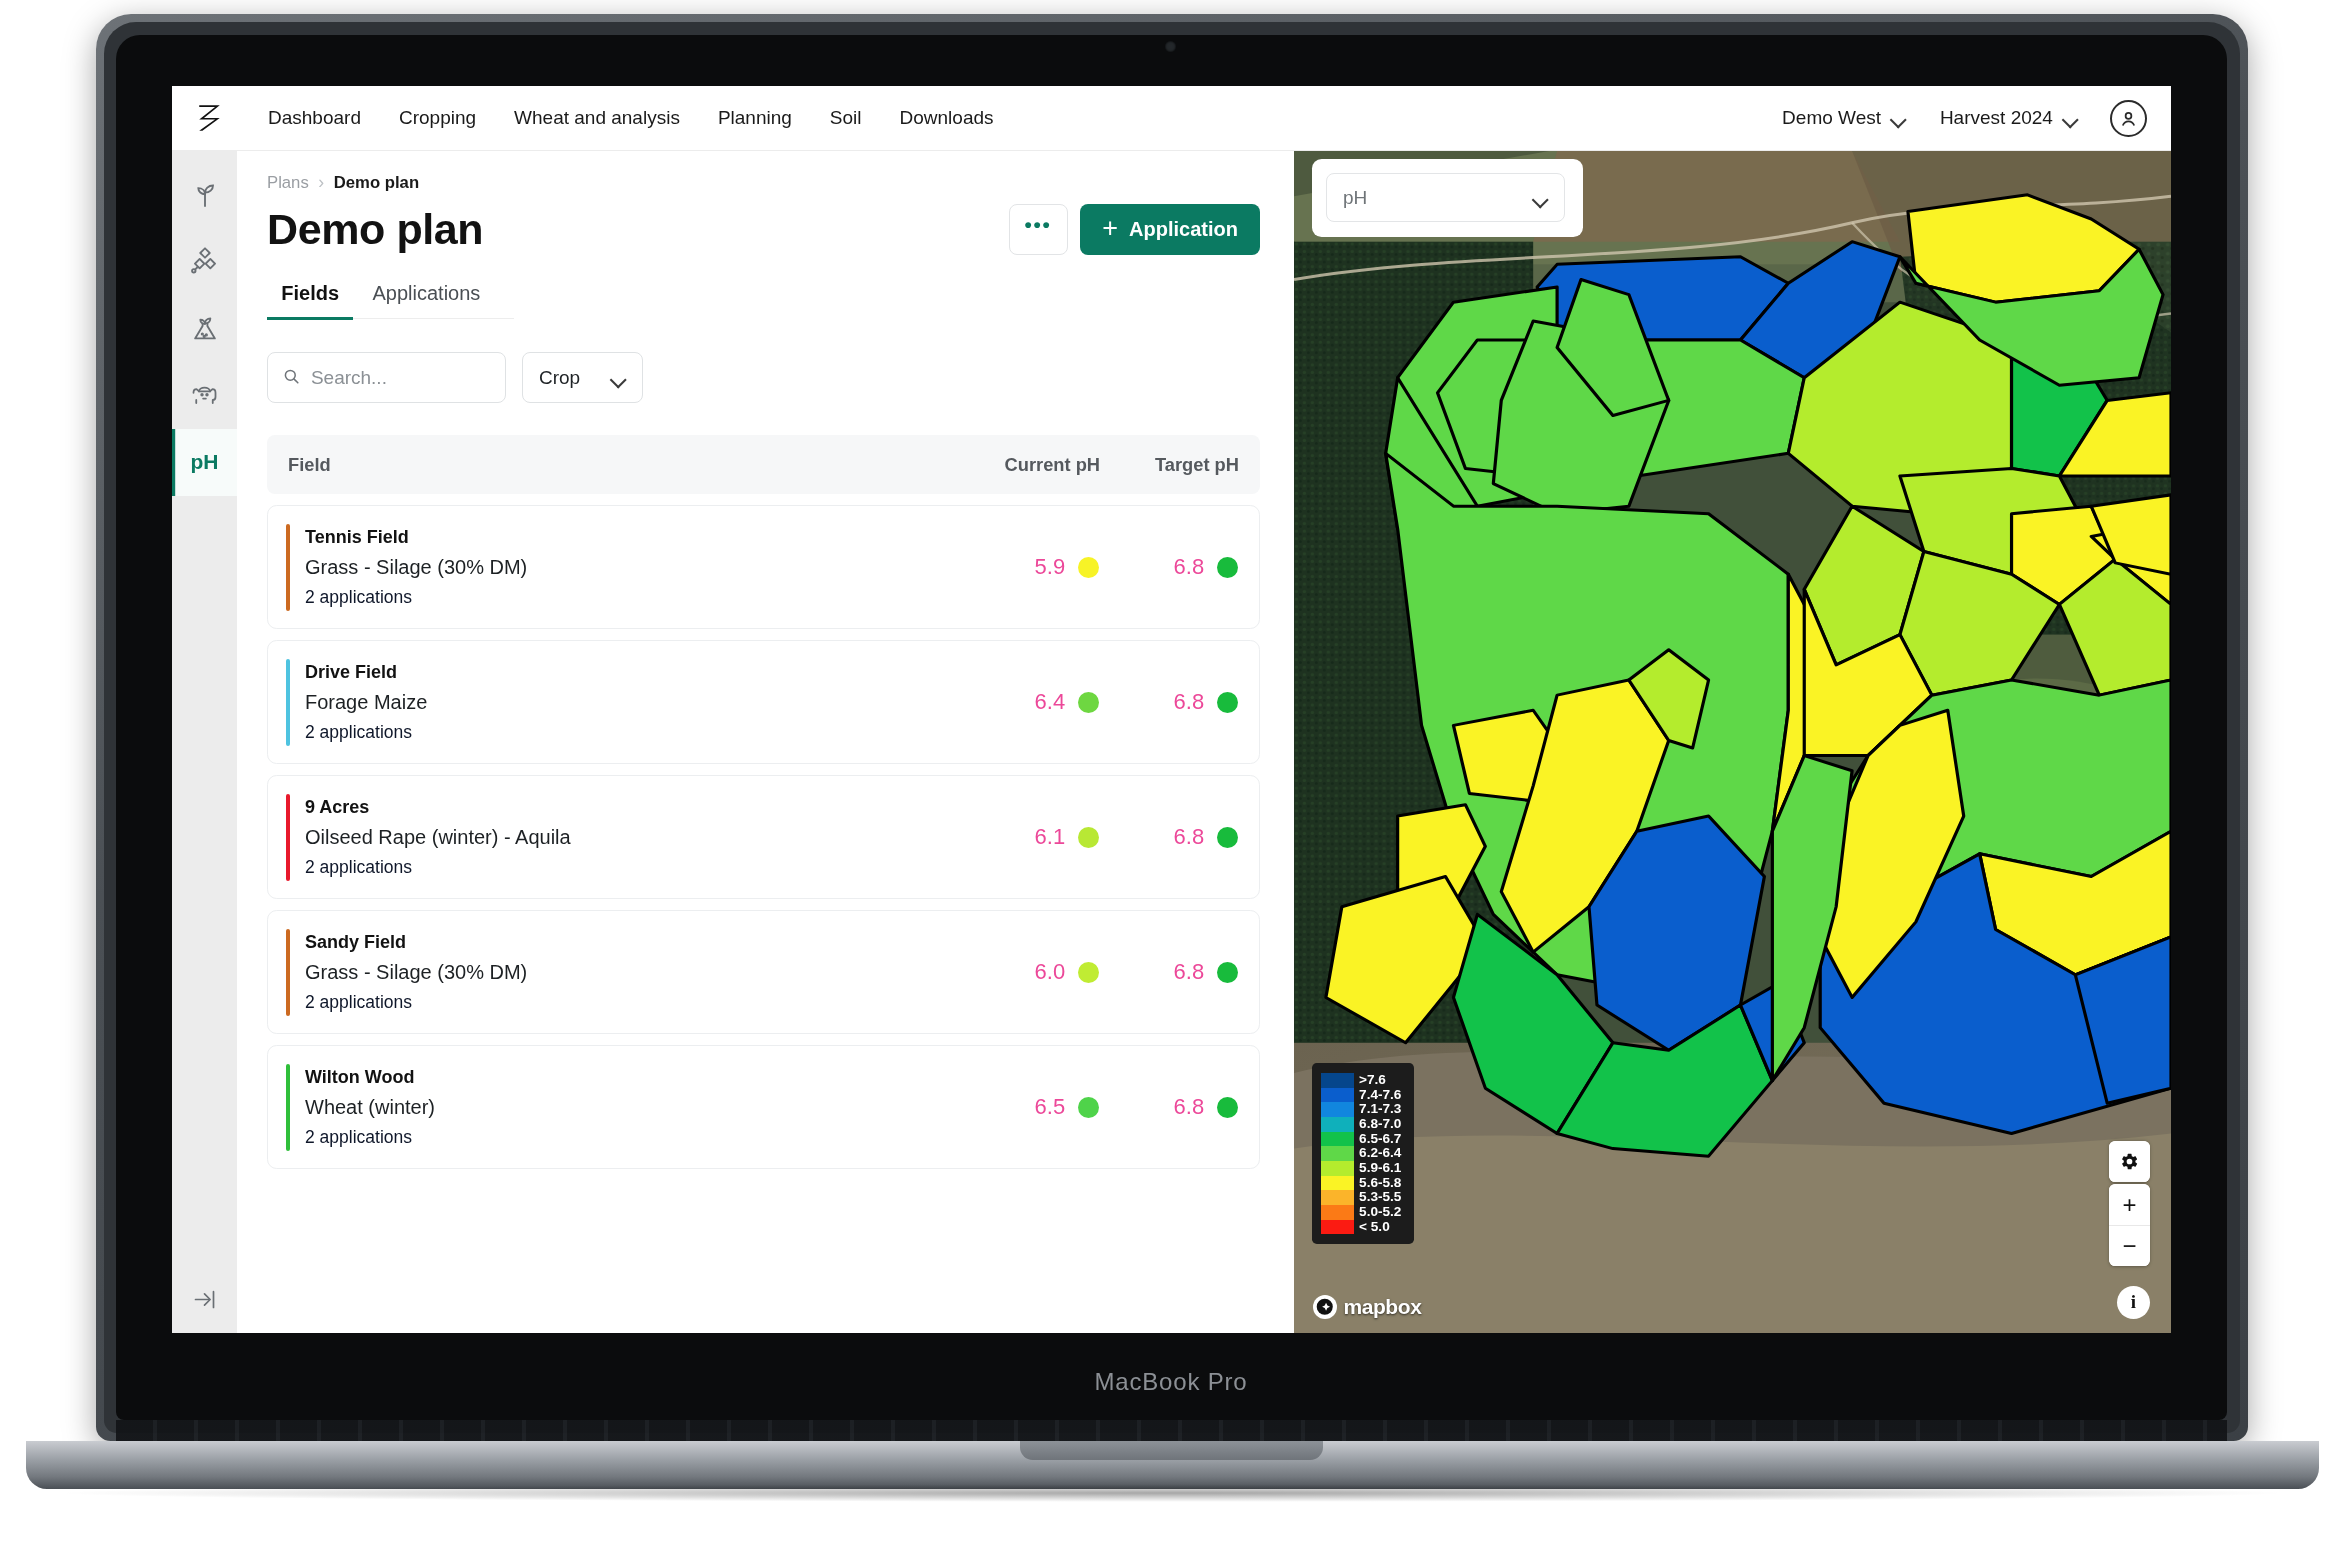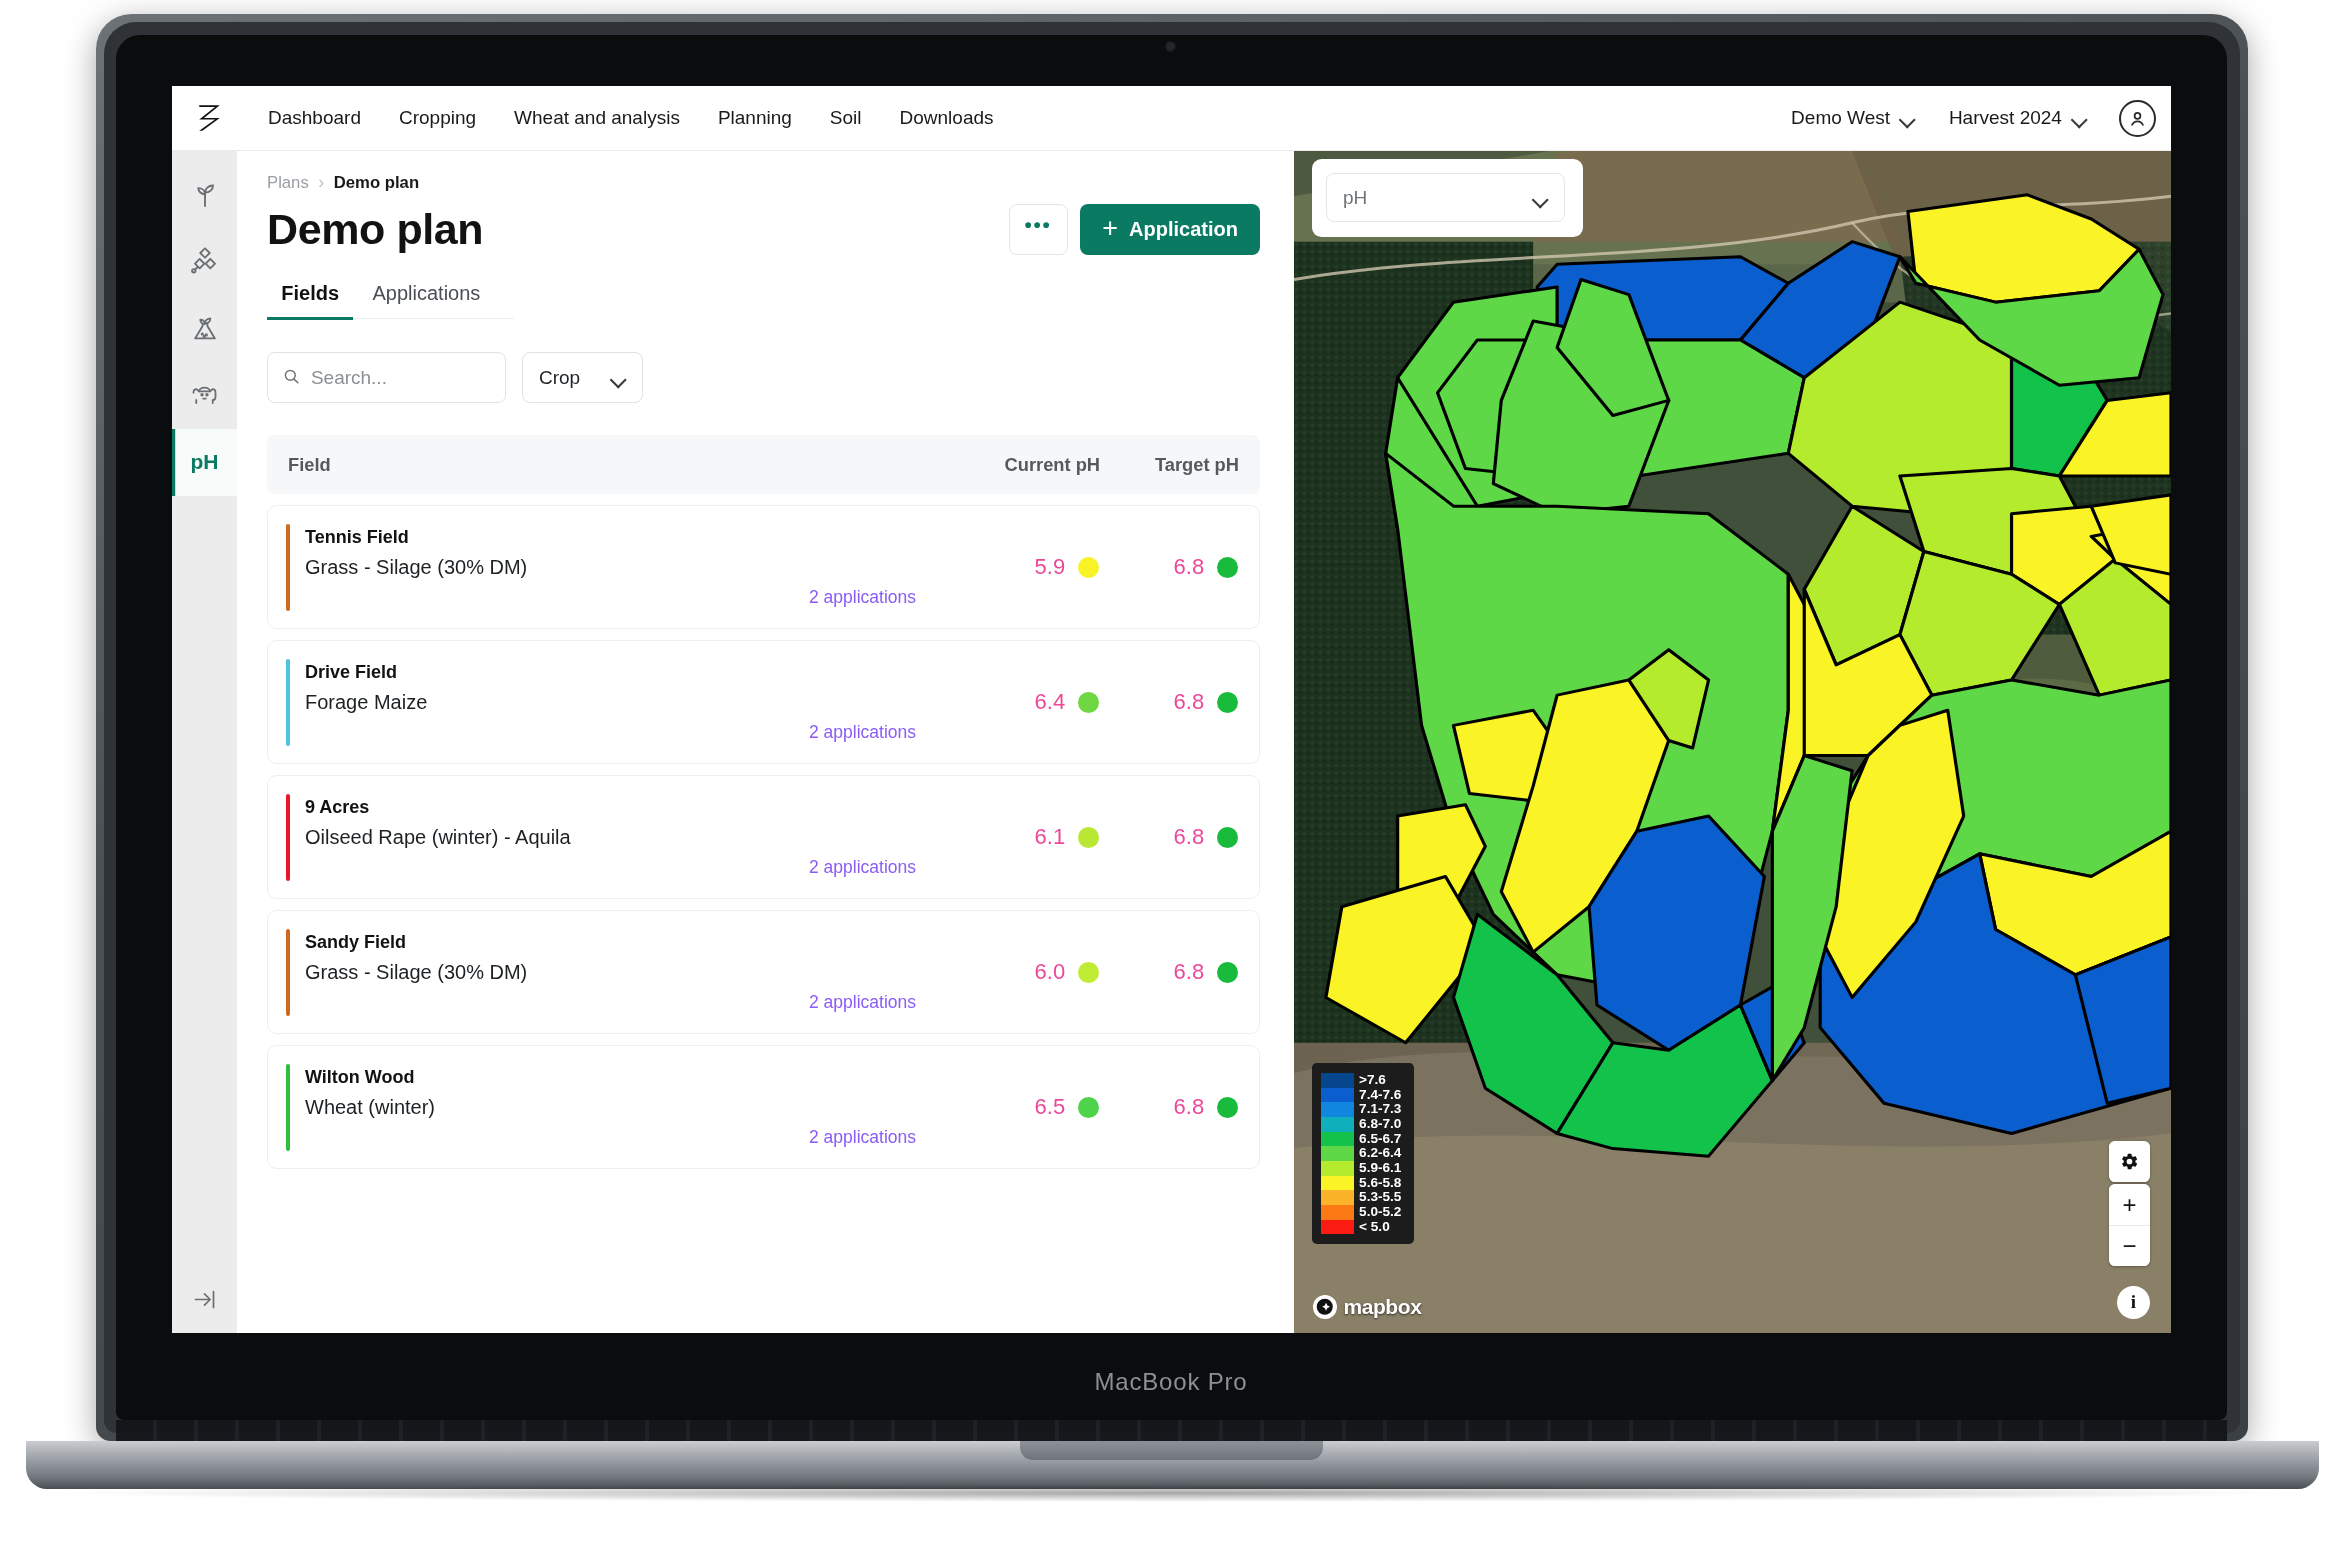--- a/index.html
+++ b/index.html
@@ -64,21 +64,21 @@
   .base-shadow {
     position: absolute; left: 48px; top: 1484px; width: 2248px; height: 17.5px;
     background: radial-gradient(ellipse at center, rgba(0,0,0,.35), rgba(0,0,0,0) 70%);
   }
 
   
   #app { position: absolute; inset: 0; display: flex; flex-direction: column; background:#fff; }
 
   .topnav {
     height: 65px; flex: 0 0 65px; display: flex; align-items: center;
-    background: #fff; border-bottom: 0.8px solid #ececec; padding: 0 15px 0 19px;
+    background: #fff; border-bottom: 0.8px solid #ececec; padding: 0 24px 0 19px;
   }
   .logo {
     width: 37px; height: 37px; display: flex; align-items: center; justify-content: center;
     font-weight: 700; font-size: 24px; color: #111; letter-spacing: -3.2px;
     font-family: "Liberation Sans", sans-serif;
   }
   .nav-items { display: flex; align-items: center; gap: 0; margin-left: 21px; }
   .nav-item {
     font-size: 19px; color: #1a1a1a; padding: 8px 19px; cursor: pointer;
     white-space: nowrap;
@@ -181,21 +181,21 @@
     border: 1.2px solid #eceef0; border-radius: 9.6px; background: #fff;
     display: flex; align-items: center; padding: 17.5px 21px 17.5px 0; position: relative;
     min-height: 124px; cursor: pointer;
   }
   .row-stripe {
     position: absolute; left: 17.5px; top: 17.5px; bottom: 17.5px; width: 4.8px; border-radius: 2.4px;
   }
   .row-main { flex: 1; padding-left: 37px; }
   .row-title { font-size: 18px; font-weight: 700; color: #121212; }
   .row-crop { font-size: 20px; color: #1d2124; margin-top: 8px; }
-  .row-sub { font-size: 17.5px; color: #8b5cf6; margin-top: 8px; text-align: right; }
+  .row-sub { font-size: 17.5px; color: #0f172a; margin-top: 8px; }
   .cell { display: flex; align-items: center; justify-content: flex-end; gap: 12.8px; }
   .cell-cur { width: 183px; }
   .cell-tgt { width: 139px; }
   .ph-val { font-size: 22px; color: #ec4899; }
   .dot { width: 21px; height: 21px; border-radius: 50%; display: inline-block; }
 
   
   .map-wrap { width: 877px; flex: 0 0 877px; position: relative; overflow: hidden; background: #3f4a36; }
   .map-svg { position: absolute; inset: 0; width: 100%; height: 100%; display:block; }
 

